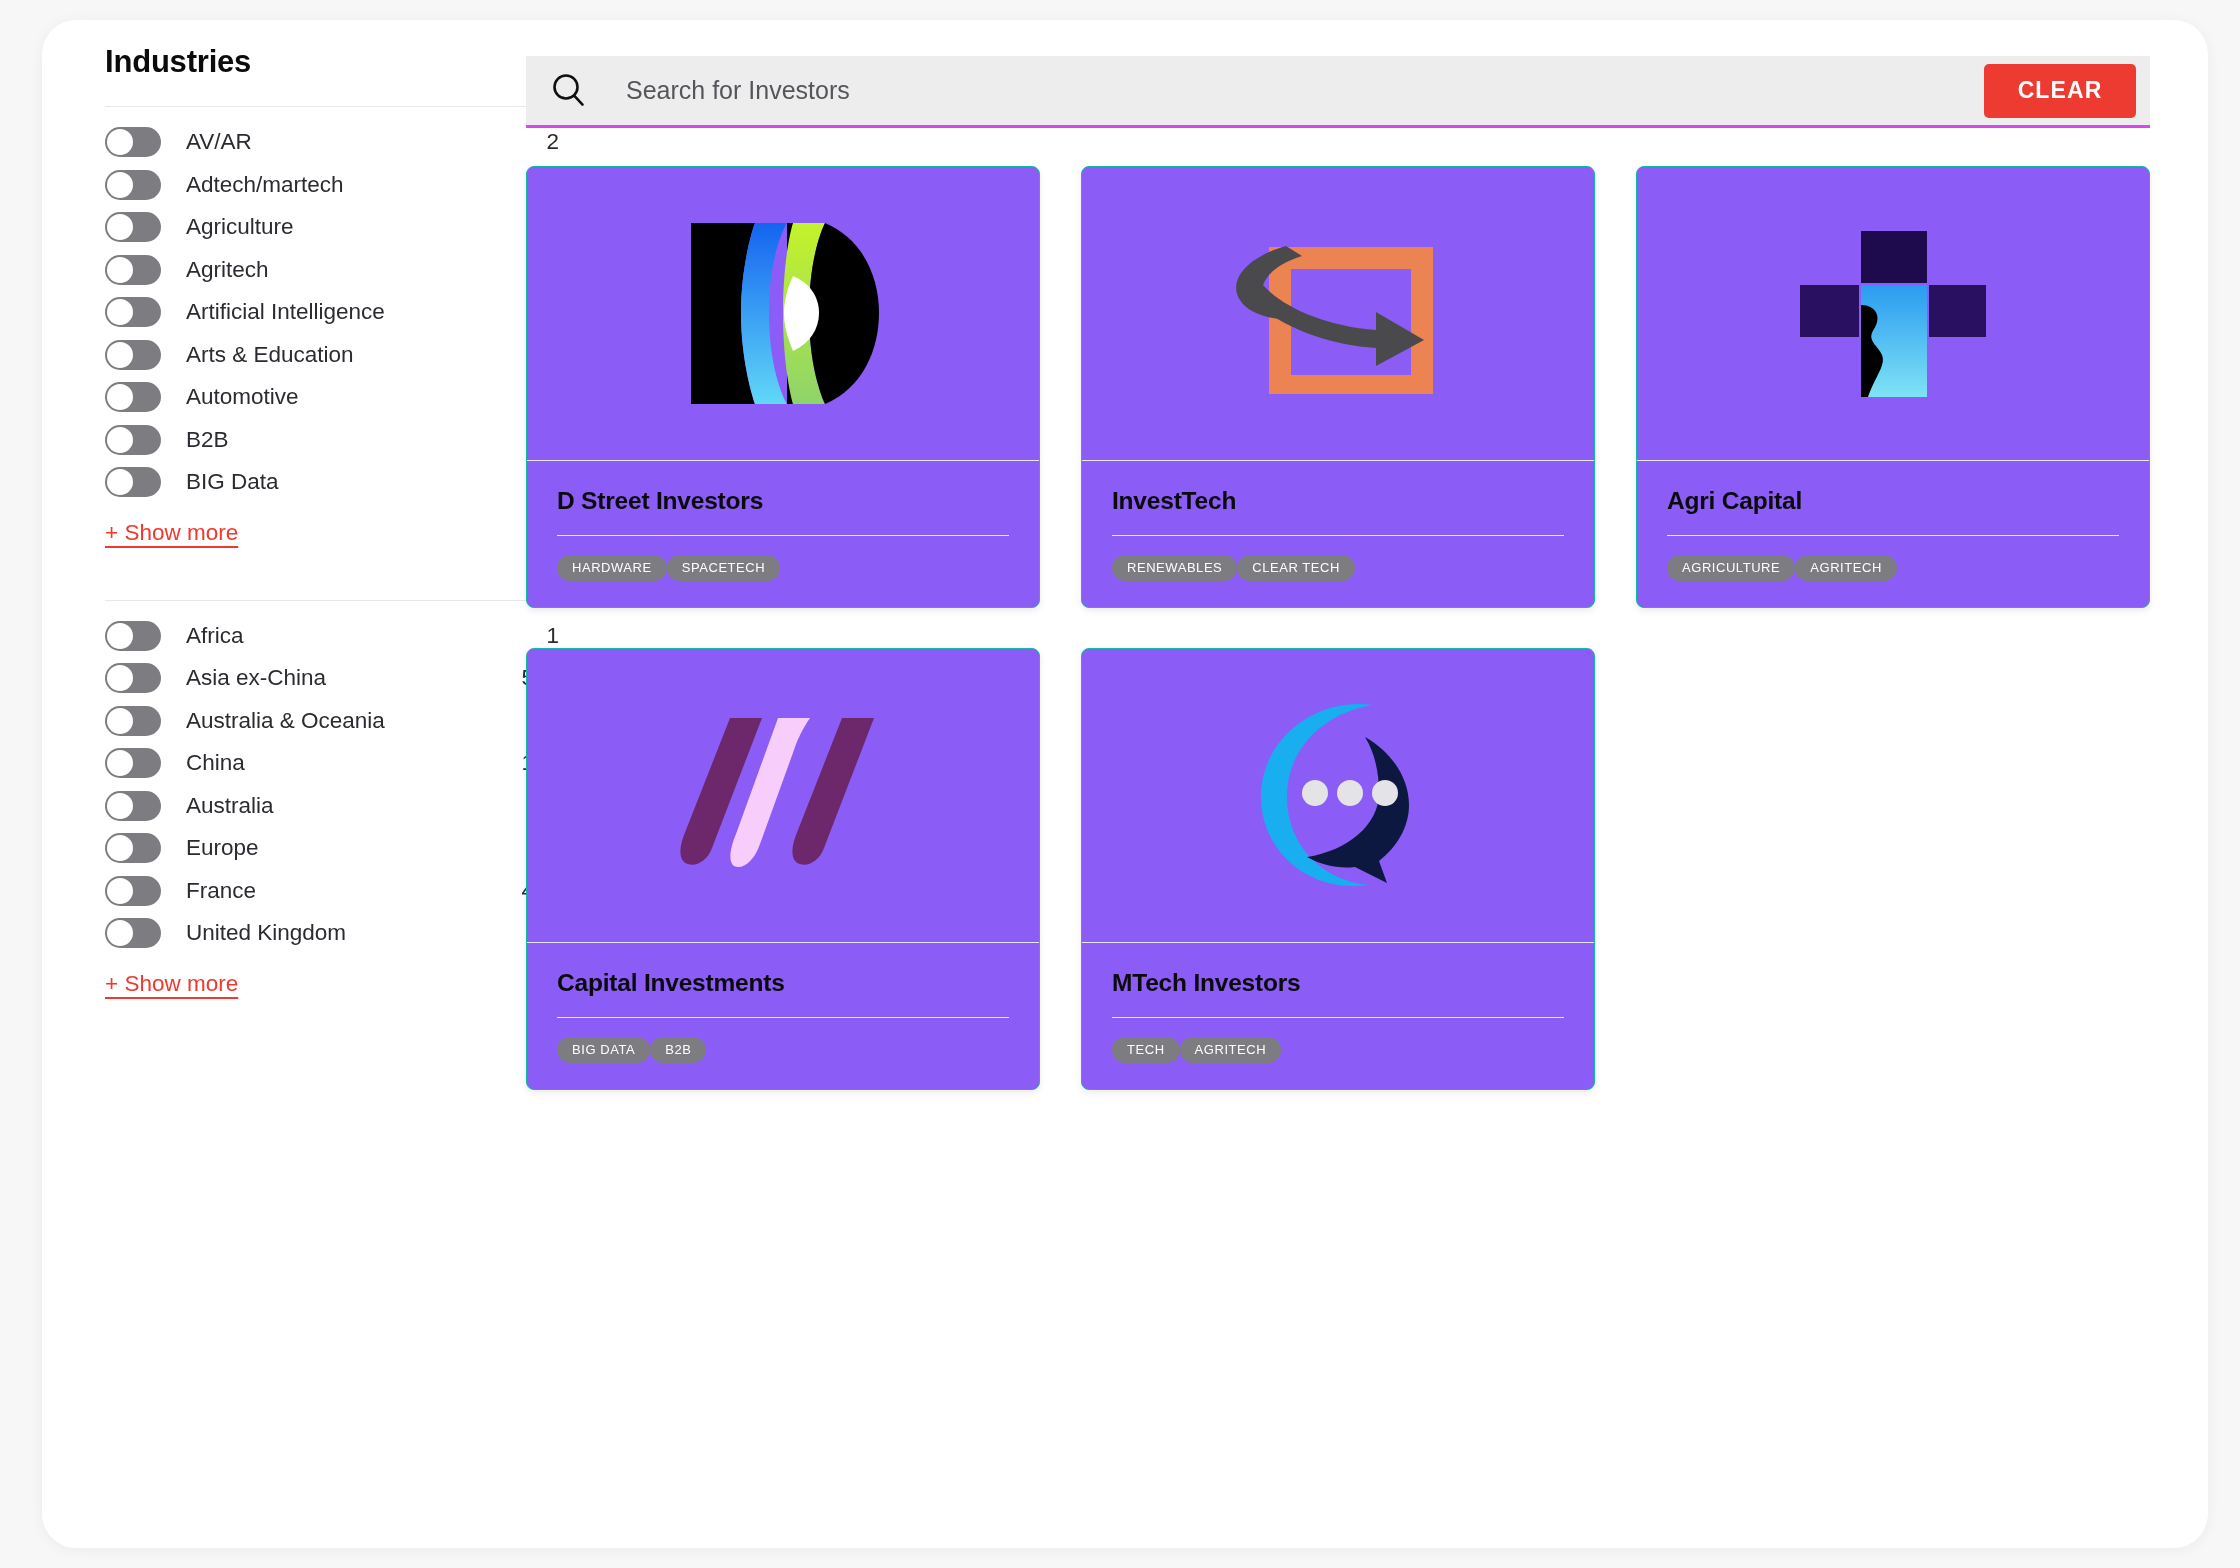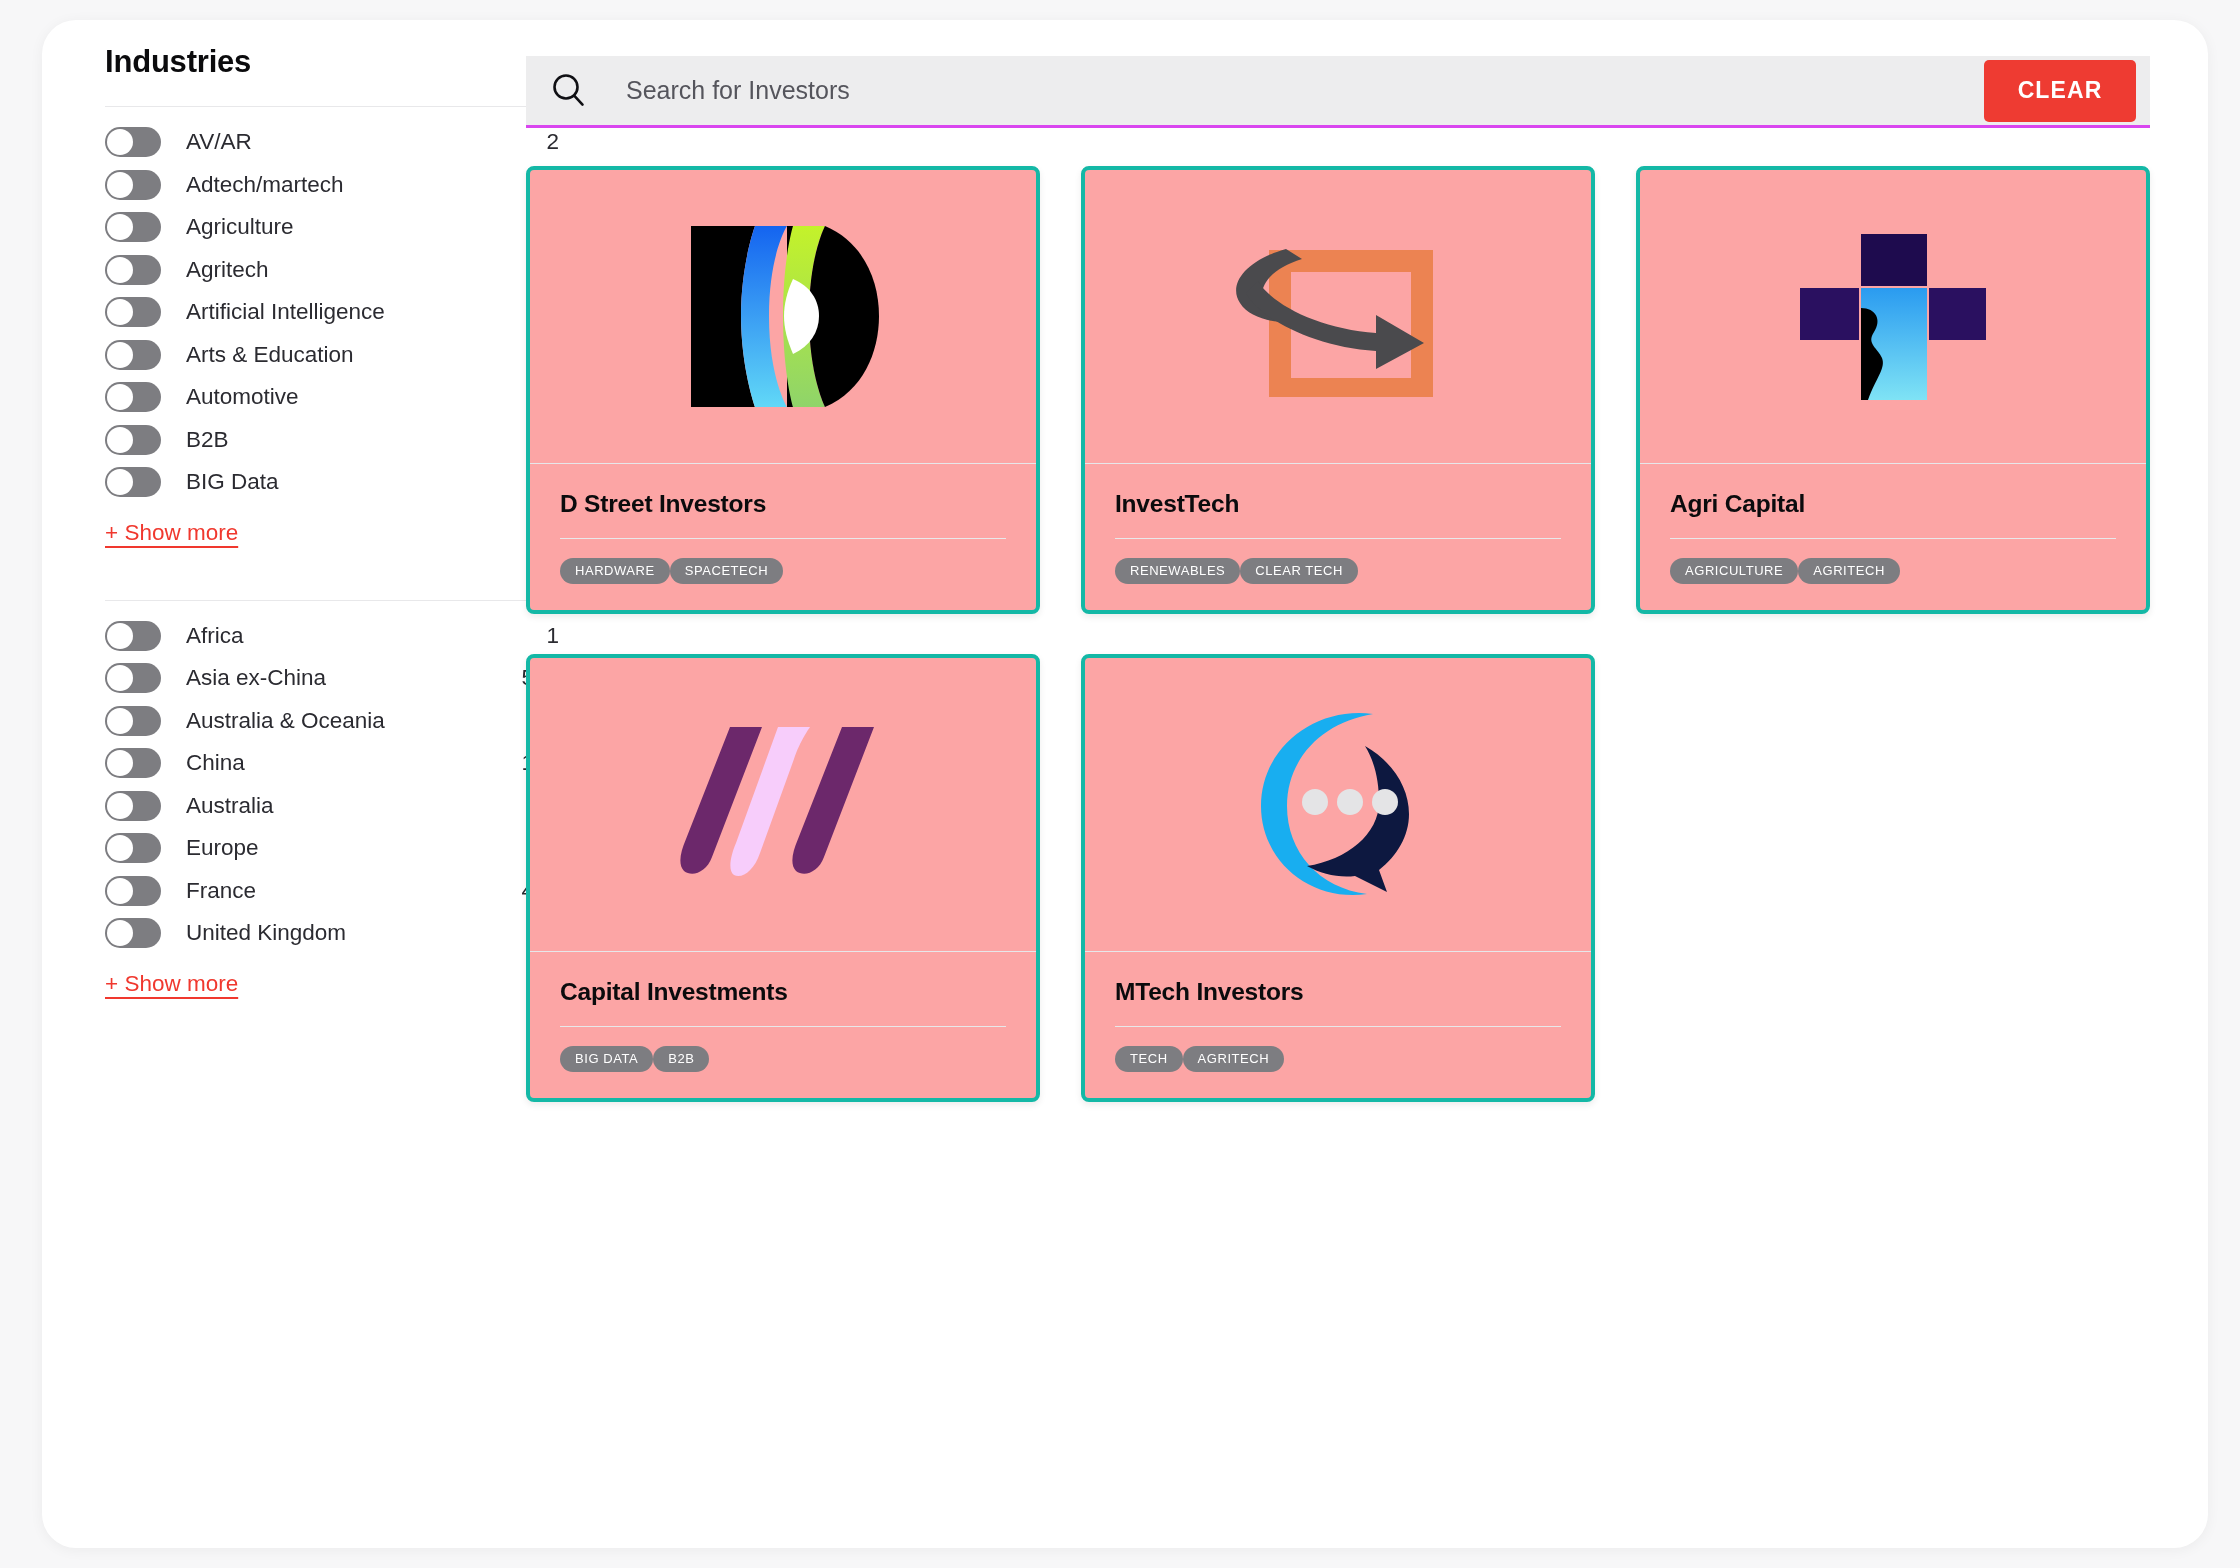--- a/index.html
+++ b/index.html
@@ -138,21 +138,21 @@
     font-family: "Liberation Sans", sans-serif;
     font-size: 25px;
     color: #55555c;
   }
   .search-input::placeholder { color: #55555c; opacity: 1; }
 
   .clear-btn {
     flex: 0 0 auto;
     margin-right: 14px;
     width: 152px;
-    height: 62px;
+    height: 54px;
     background: #ee3b32;
     color: #ffffff;
     border: none;
     border-radius: 5px;
     font-family: "Liberation Sans", sans-serif;
     font-size: 23px;
     font-weight: 700;
     letter-spacing: 1.1px;
     cursor: pointer;
   }
@@ -162,22 +162,22 @@
     margin-top: 38px;
     margin-left: 42px;
     margin-right: 28px;
     display: grid;
     grid-template-columns: repeat(3, 1fr);
     column-gap: 41px;
     row-gap: 40px;
   }
 
   .card {
-    background: #fca5a5;
-    border: 4px solid #14b8a6;
+    background: #8b5cf6;
+    border: 1px solid #14b8a6;
     border-radius: 8px;
     box-shadow: 0 3px 7px rgba(0,0,0,0.08);
     overflow: hidden;
     cursor: pointer;
     display: flex;
     flex-direction: column;
   }
 
   .card-logo {
     height: 294px;

